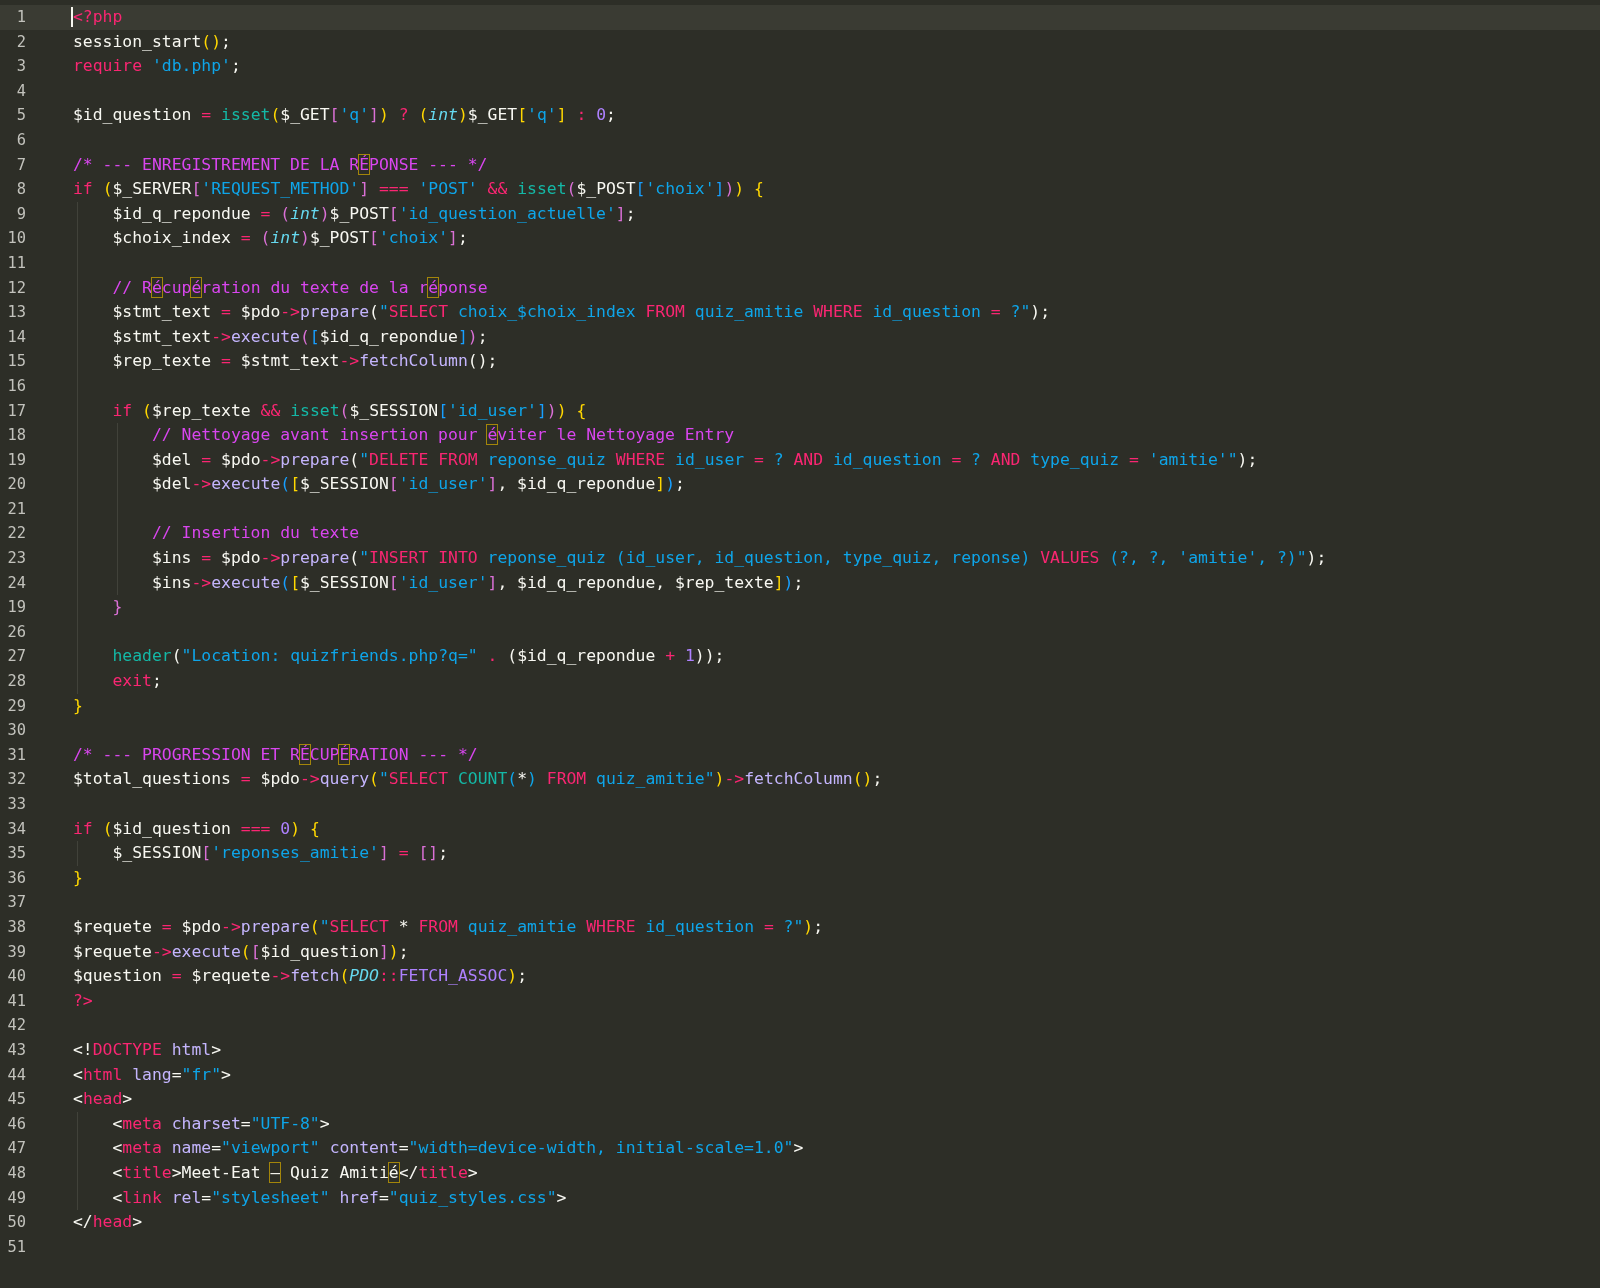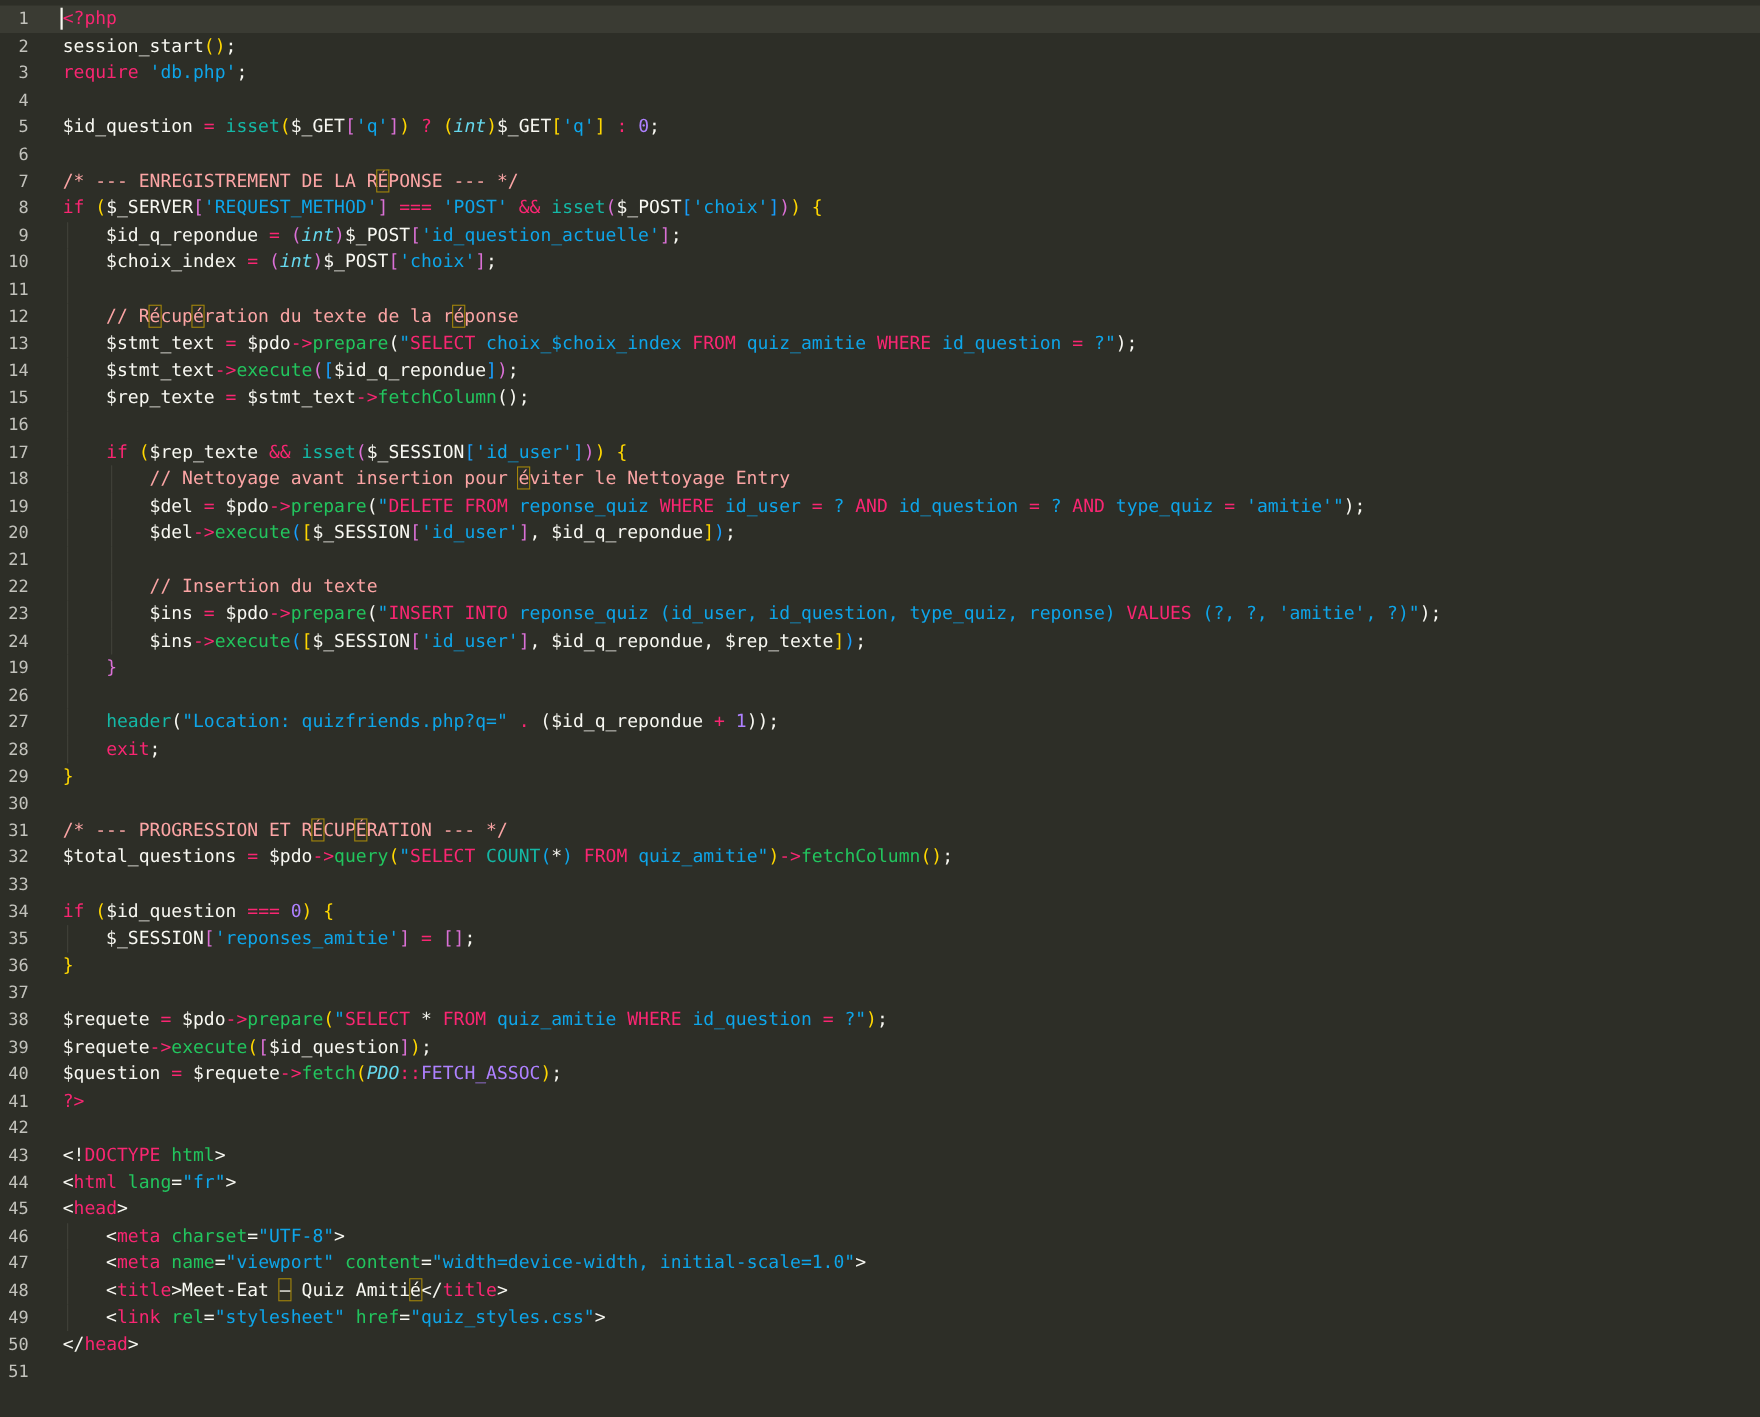--- a/index.html
+++ b/index.html
@@ -6,31 +6,31 @@
   .editor{
     position:relative;width:1600px;height:1288px;
     font-family:"DejaVu Sans Mono","Liberation Mono",monospace;
     font-size:16.4px;line-height:24.6px;
     padding-top:5px;box-sizing:border-box;cursor:text;
   }
   .line{display:flex;height:24.6px;position:relative;white-space:pre;}
   .line.active{background:#3a3b33;}
   .gutter{flex:0 0 57px;box-sizing:border-box;padding-right:31px;text-align:right;
     color:#c2c2bc;font-size:15.4px;user-select:none;}
-  .code{flex:1 1 auto;position:relative;}
+  .code{flex:1 1 auto;position:relative;margin-left:16px;}
   .guide{position:absolute;top:0;bottom:0;width:1px;background:#41423a;}
   .cursor{position:absolute;left:-2px;top:2px;width:2px;height:20px;background:#f8f8f0;}
   .tk-w{color:#f8f8f2}
   .tk-p{color:#f92672}
-  .tk-g{color:#22c55e}
+  .tk-g{color:#c4b5fd}
   .tk-c{color:#14b8a6}
   .tk-ci{color:#66d9ef;font-style:italic}
   .tk-y{color:#0ea5e9}
   .tk-v{color:#ae81ff}
-  .tk-m{color:#fca5a5}
+  .tk-m{color:#d946ef}
   .tk-b1{color:#ffd700}
   .tk-b2{color:#da70d6}
   .tk-b3{color:#179fff}
   .bx{outline:1px solid #a3850a;outline-offset:0px;}
 </style>
 </head>
 <body>
 
 <div class="editor" id="editor">
     <div class="line active"><div class="gutter">1</div><div class="code"><span class="tk-p">&lt;?php</span><span class="cursor"></span></div></div>

